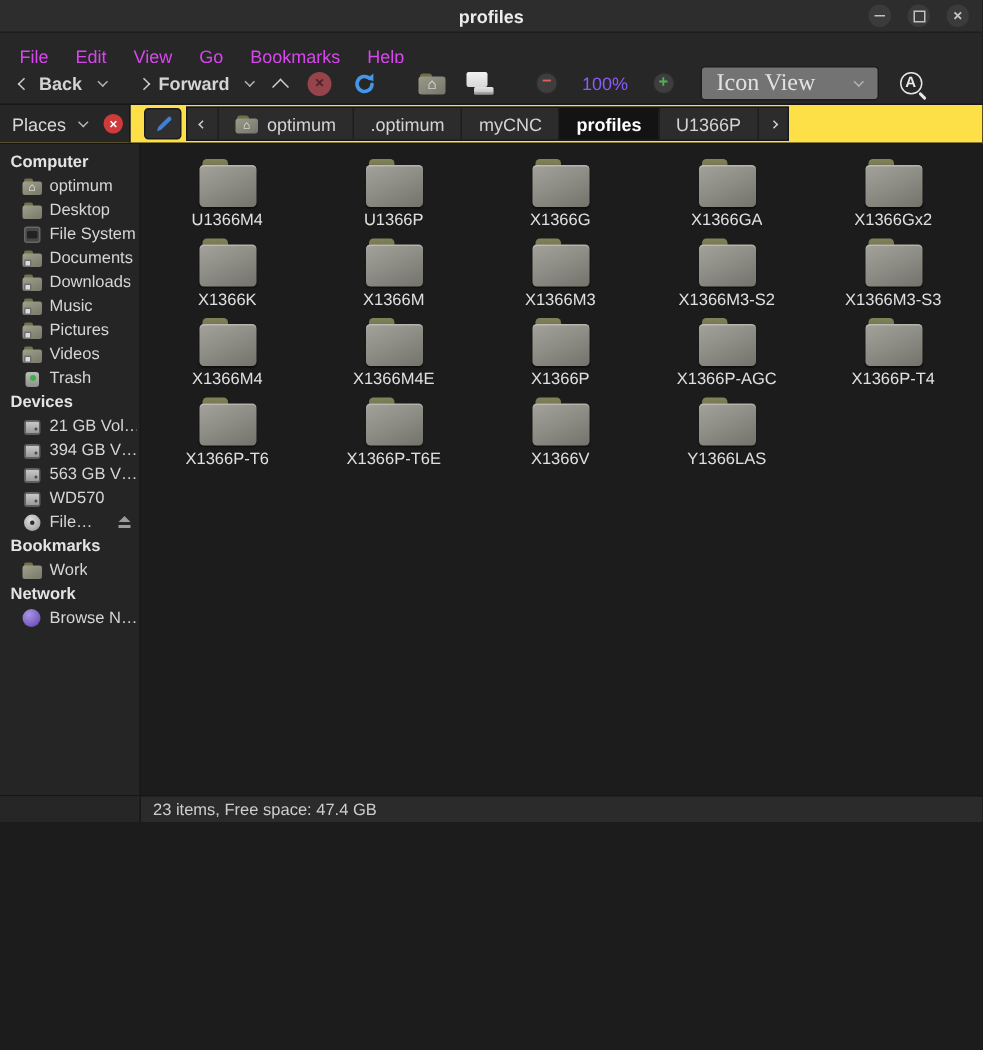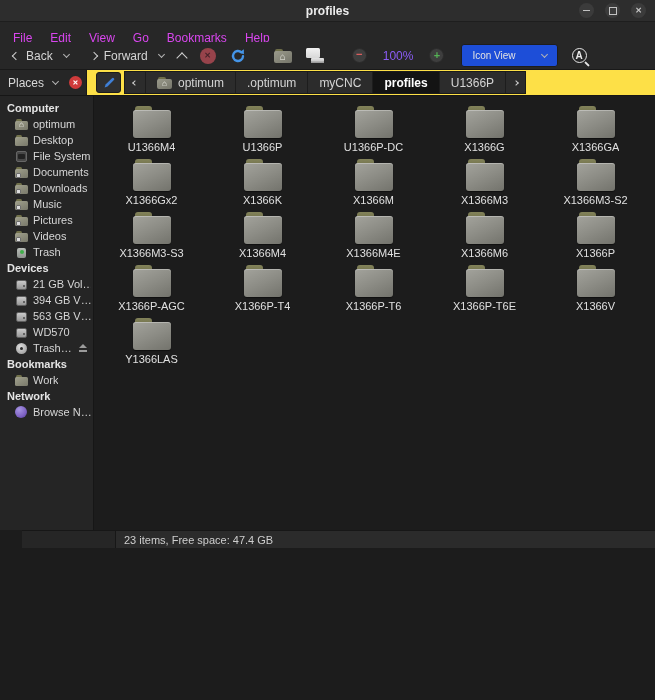--- a/index.html
+++ b/index.html
@@ -21,41 +21,41 @@
   .winbtn-max::before{content:"";width:6px;height:6px;border:1.3px solid #c2c2c2;}
   .winbtn-close::before{content:"\2715";font-size:8px;color:#c8c8c8;font-weight:bold;}
 
   
   .menubar{height:20px;background:#272727;display:flex;align-items:center;padding-left:4px;flex:none;}
   .menu-item{padding:0 9px;font-size:12px;color:#d946ef;line-height:20px;margin-top:12px;}
 
   
   .toolbar{height:28px;background:#272727;border-bottom:1px solid #191919;display:flex;align-items:center;padding-left:6px;flex:none;}
   .tbtn{display:flex;align-items:center;gap:7px;padding:0 7px;height:24px;color:#d4d4d4;font-size:12px;border-radius:3px;}
-  .tlabel{line-height:24px;}
+  .tlabel{line-height:24px;font-weight:bold;}
   .chev{display:inline-block;flex:none;}
   .chev-l{width:6px;height:6px;border-left:1.6px solid #cfcfcf;border-bottom:1.6px solid #cfcfcf;transform:rotate(45deg);}
   .chev-r{width:6px;height:6px;border-left:1.6px solid #cfcfcf;border-bottom:1.6px solid #cfcfcf;transform:rotate(-135deg);}
   .chev-d{width:5px;height:5px;border-left:1.4px solid #b4b4b4;border-bottom:1.4px solid #b4b4b4;transform:rotate(-45deg);margin-top:-3px;margin-left:4px;}
   .chev-u{width:8px;height:8px;border-left:1.8px solid #cfcfcf;border-top:1.8px solid #cfcfcf;transform:rotate(45deg);margin-top:4px;}
   .chev-s{width:4px;height:4px;border-width:1.3px;}
   .stop-circle{width:16px;height:16px;border-radius:50%;background:var(--stop-red);display:flex;align-items:center;justify-content:center;}
   .stop-circle::before{content:"\2715";font-size:8px;font-weight:bold;color:#47232a;}
   .mini-folder{position:relative;width:18px;height:14px;flex:none;}
   .mini-folder::before{content:"";position:absolute;left:1px;top:0;width:8px;height:5px;background:#6e6e49;border-radius:2px 2px 0 0;}
   .mini-folder::after{content:"";position:absolute;left:0;right:0;top:2px;bottom:0;background:linear-gradient(150deg,#9a9a8b,#75756a);border-radius:2px;z-index:0;}
   .house{position:absolute;z-index:1;left:0;right:0;top:1px;text-align:center;font-size:10px;line-height:13px;color:#f0f0ea;}
   .icon-desktop{position:relative;width:18px;height:15px;flex:none;}
   .icon-desktop::before{content:"";position:absolute;left:0;top:0;width:14px;height:10px;background:linear-gradient(#f2f2f2,#d8d8d8);border-radius:1.5px;}
   .icon-desktop::after{content:"";position:absolute;right:0;bottom:0;width:13px;height:5px;background:linear-gradient(#e4e4e4,#bdbdbd);border-radius:1px;box-shadow:inset 0 -1.5px 0 #9c9c9c;}
   .zoom-circle{width:15px;height:15px;border-radius:50%;background:#3e3e3e;border:1px solid #2b2b2b;display:flex;align-items:center;justify-content:center;font-weight:bold;font-size:11px;line-height:1;}
   .zoom-out-glyph{color:var(--zoom-out-red);margin-top:-2px;}
   .zoom-in-glyph{color:var(--zoom-in-green);margin-top:-1px;}
   .zoom-label{font-size:12px;color:#8b5cf6;padding:0 9px;}
-  .viewsel{height:23px;margin-left:10px;background:#1d4ed8;border:1px solid #1d1d1d;border-radius:3px;display:flex;align-items:center;padding:0 10px;gap:22px;color:#e2e2e2;font-size:10px;}
+  .viewsel{height:23px;margin-left:10px;background:#737373;border:1px solid #1d1d1d;border-radius:3px;display:flex;align-items:center;padding:0 10px;gap:22px;color:#e2e2e2;font-size:16px;font-family:Liberation Serif, serif;}
   .icon-find{position:relative;width:19px;height:18px;flex:none;}
   .icon-find::before{content:"A";position:absolute;left:1px;top:1px;width:13px;height:13px;border:1.6px solid #e6e6e6;border-radius:50%;color:#e9e9e9;font-size:10px;font-weight:bold;display:flex;align-items:center;justify-content:center;}
   .icon-find::after{content:"";position:absolute;right:0;bottom:0;width:6px;height:2px;background:#e6e6e6;transform:rotate(45deg);border-radius:1px;}
   .gap8{width:8px;flex:none;} .gap14{width:14px;flex:none;}
 
   
   .pathrow{height:26px;background:#fde047;border-bottom:1px solid #161616;display:flex;align-items:stretch;flex:none;}
   .places-cell{width:87px;flex:none;background:#262626;border-right:1px solid #181818;display:flex;align-items:center;padding-left:8px;gap:5px;font-size:12px;color:#d8d8d8;}
   .close-circle{width:13px;height:13px;border-radius:50%;background:var(--close-red);display:flex;align-items:center;justify-content:center;margin-left:6px;}
   .close-circle::before{content:"\2715";font-size:7px;font-weight:bold;color:#fff;}
@@ -97,21 +97,21 @@
   
   .main{flex:1;background:#1c1c1c;padding:8px 0 0 2px;overflow:hidden;}
   .grid{display:grid;grid-template-columns:repeat(5,111px);}
   .cell{height:53px;display:flex;flex-direction:column;align-items:center;}
   .ficon{position:relative;width:40px;height:32px;margin-top:2px;flex:none;}
   .ftab{position:absolute;left:3px;top:0;width:17px;height:9px;background:linear-gradient(#83835a,#6c6c47);border-radius:3px 3px 0 0;}
   .fbody{position:absolute;left:1px;right:1px;top:4px;bottom:0;background:linear-gradient(155deg,#a3a39c 0%,#8c8c85 50%,#73736c 100%);border-radius:3px;box-shadow:inset 0 1px 0 rgba(255,255,255,.30),0 1px 1px rgba(0,0,0,.45);}
   .flabel{margin-top:3px;font-size:11px;color:#e0e0e0;max-width:108px;white-space:nowrap;overflow:hidden;text-align:center;}
 
   
-  .statusbar{height:18px;background:#2b2b2b;border-top:1px solid #171717;display:flex;align-items:stretch;flex:none;margin-left:22px;}
+  .statusbar{height:18px;background:#2b2b2b;border-top:1px solid #171717;display:flex;align-items:stretch;flex:none;}
   .status-left{width:94px;flex:none;background:#262626;border-right:1px solid #171717;}
   .status-text{display:flex;align-items:center;padding-left:8px;font-size:11px;color:#cecece;}
 </style>
 </head>
 <body>
 
 <div class="window">
 
   <div class="titlebar">
     <div class="title">profiles</div>
@@ -294,21 +294,21 @@
         <div class="side-item">
           <span class="sicon sicon-drive"></span>
           <span class="side-label">563 GB V…</span>
         </div>
         <div class="side-item">
           <span class="sicon sicon-drive"></span>
           <span class="side-label">WD570</span>
         </div>
         <div class="side-item">
           <span class="sicon sicon-optical-disc"></span>
-          <span class="side-label">Trash…</span>
+          <span class="side-label">File…</span>
           <span class="eject"></span>
         </div>
         <div class="side-header">Bookmarks</div>
         <div class="side-item">
           <span class="sicon sicon-folder"></span>
           <span class="side-label">Work</span>
         </div>
         <div class="side-header">Network</div>
         <div class="side-item">
           <span class="sicon sicon-network"></span>
@@ -329,27 +329,20 @@
               <span class="ftab"></span>
               <span class="fbody"></span>
             </div>
             <div class="flabel">U1366P</div>
           </div>
           <div class="cell">
             <div class="ficon">
               <span class="ftab"></span>
               <span class="fbody"></span>
             </div>
-            <div class="flabel">U1366P-DC</div>
-          </div>
-          <div class="cell">
-            <div class="ficon">
-              <span class="ftab"></span>
-              <span class="fbody"></span>
-            </div>
             <div class="flabel">X1366G</div>
           </div>
           <div class="cell">
             <div class="ficon">
               <span class="ftab"></span>
               <span class="fbody"></span>
             </div>
             <div class="flabel">X1366GA</div>
           </div>
           <div class="cell">
@@ -400,27 +393,20 @@
               <span class="fbody"></span>
             </div>
             <div class="flabel">X1366M4</div>
           </div>
           <div class="cell">
             <div class="ficon">
               <span class="ftab"></span>
               <span class="fbody"></span>
             </div>
             <div class="flabel">X1366M4E</div>
-          </div>
-          <div class="cell">
-            <div class="ficon">
-              <span class="ftab"></span>
-              <span class="fbody"></span>
-            </div>
-            <div class="flabel">X1366M6</div>
           </div>
           <div class="cell">
             <div class="ficon">
               <span class="ftab"></span>
               <span class="fbody"></span>
             </div>
             <div class="flabel">X1366P</div>
           </div>
           <div class="cell">
             <div class="ficon">

